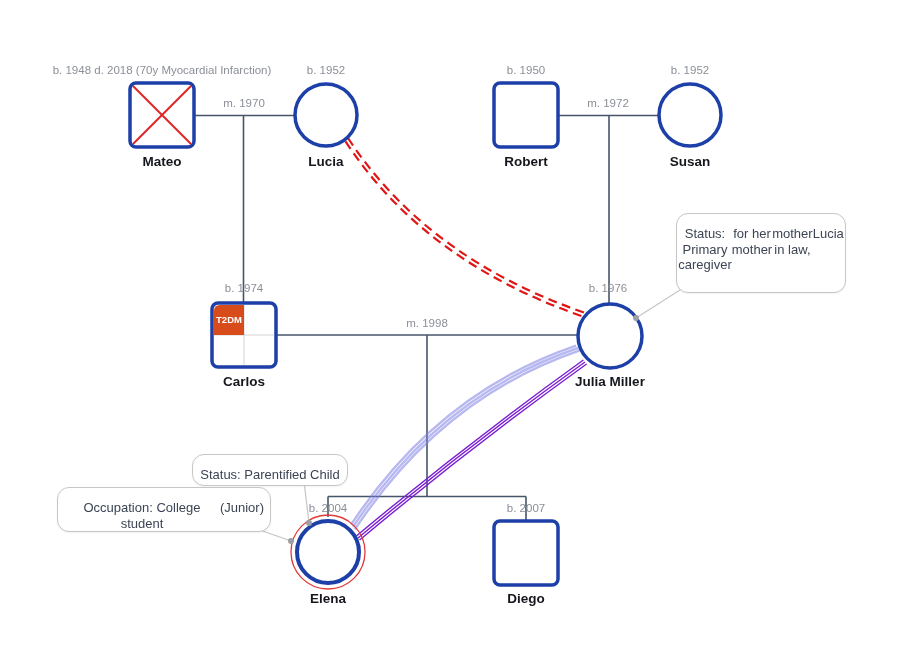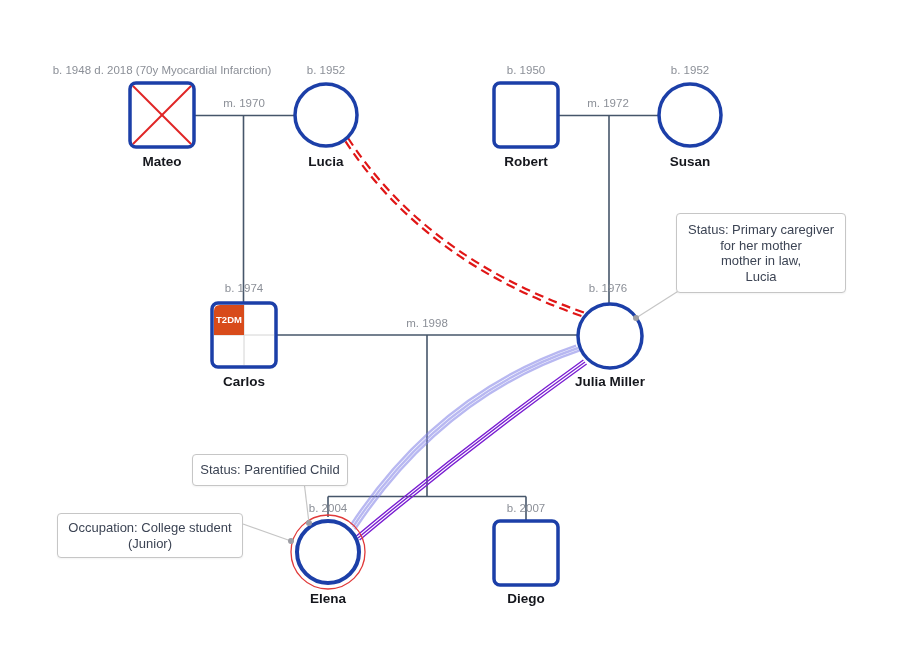--- a/index.html
+++ b/index.html
@@ -7,31 +7,31 @@
   .canvas{position:relative;width:918px;height:656px;background:#ffffff;overflow:hidden;}
   svg{position:absolute;left:0;top:0;}
   text{font-family:"Liberation Sans","DejaVu Sans",sans-serif;}
   .meta-label{font-size:11.5px;fill:#8b8f97;}
   .name-label{font-size:13.5px;font-weight:600;fill:#15171d;}
   .badge-label{font-size:9.5px;font-weight:bold;fill:#ffffff;}
   .note{
     position:absolute;
     background:#ffffff;
     border:1px solid #c6c6c6;
-    border-radius:4px;
+    border-radius:12px;
     box-sizing:border-box;
     display:flex;
-    flex-direction:column;
+    flex-direction:row;
     justify-content:center;
     box-shadow:0 1px 2px rgba(0,0,0,0.05);
     color:#3c4454;
     font-size:13px;
     line-height:15.5px;
     text-align:center;
-    padding:0 6px;
+    padding:12px 6px;
   }
   .note span{display:block;}
 </style>
 </head>
 <body>
 
 <div class="canvas">
   <svg width="918" height="656" viewBox="0 0 918 656">
 
     <g stroke="#46566a" stroke-width="1.6">
@@ -136,17 +136,17 @@
     <span>Status: Primary caregiver</span>
     <span>for her mother</span>
     <span>mother in law,</span>
     <span>Lucia</span>
   </div>
 
   <div class="note" style="left:192px;top:454px;width:156px;height:32px;">
     <span>Status: Parentified Child</span>
   </div>
 
-  <div class="note" style="left:57px;top:513px;width:186px;height:45px;">
+  <div class="note" style="left:57px;top:487px;width:214px;height:45px;">
     <span>Occupation: College student</span>
     <span>(Junior)</span>
   </div>
 </div>
 
 </body></html>

